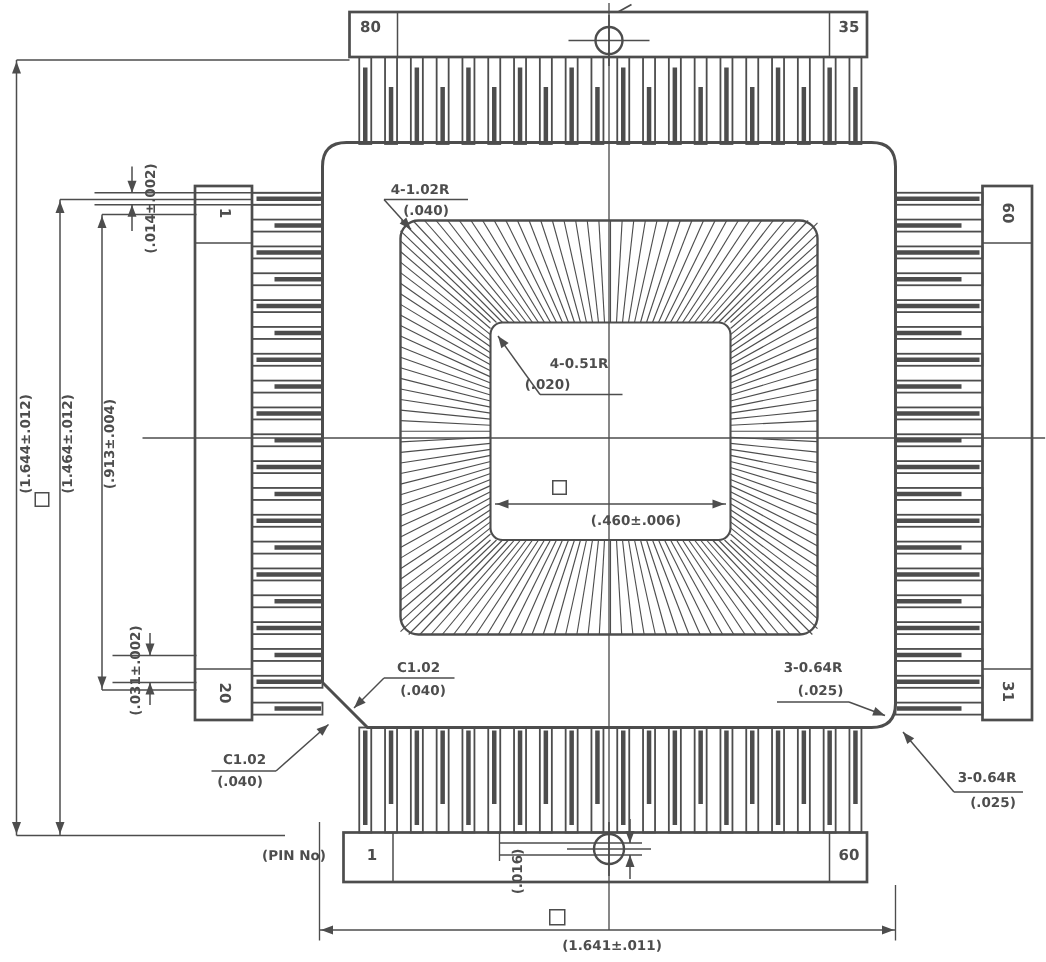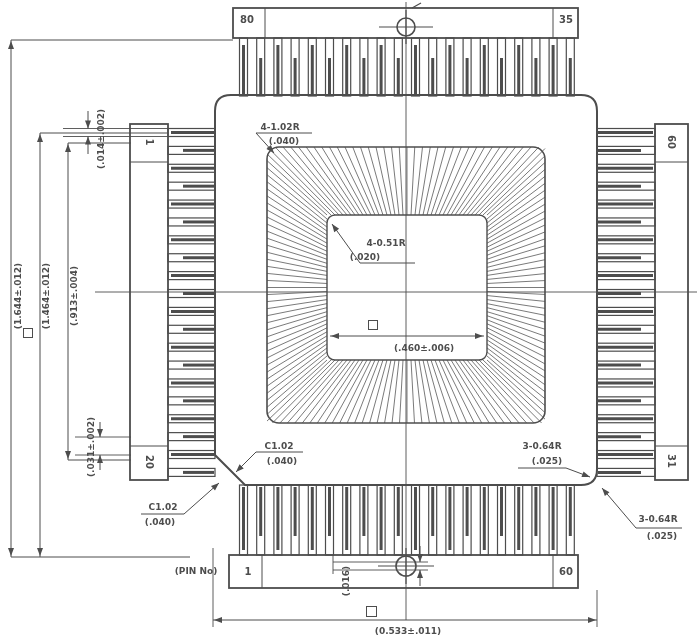--- a/index.html
+++ b/index.html
@@ -440,18 +440,18 @@
   <span class="t" style="left:279px;top:446px">C1.02</span>
   <span class="t" style="left:282px;top:461px">(.040)</span>
   <span class="t" style="left:163px;top:507px">C1.02</span>
   <span class="t" style="left:160px;top:522px">(.040)</span>
   <span class="t" style="left:542px;top:446px">3-0.64R</span>
   <span class="t" style="left:547px;top:461px">(.025)</span>
   <span class="t" style="left:658px;top:519px">3-0.64R</span>
   <span class="t" style="left:662px;top:536px">(.025)</span>
 
   <span class="t rm90" style="left:346px;top:581px">(.016)</span>
-  <span class="t" style="left:408px;top:631px">(0.533±.011)</span>
+  <span class="t" style="left:408px;top:631px">(1.641±.011)</span>
 
   <span class="sq" style="left:23px;top:328px;width:8px;height:8px"></span>
   <span class="sq" style="left:368px;top:320px;width:8px;height:8px"></span>
   <span class="sq" style="left:366px;top:606px;width:9px;height:9px"></span>
 </div>
 
 </body></html>

